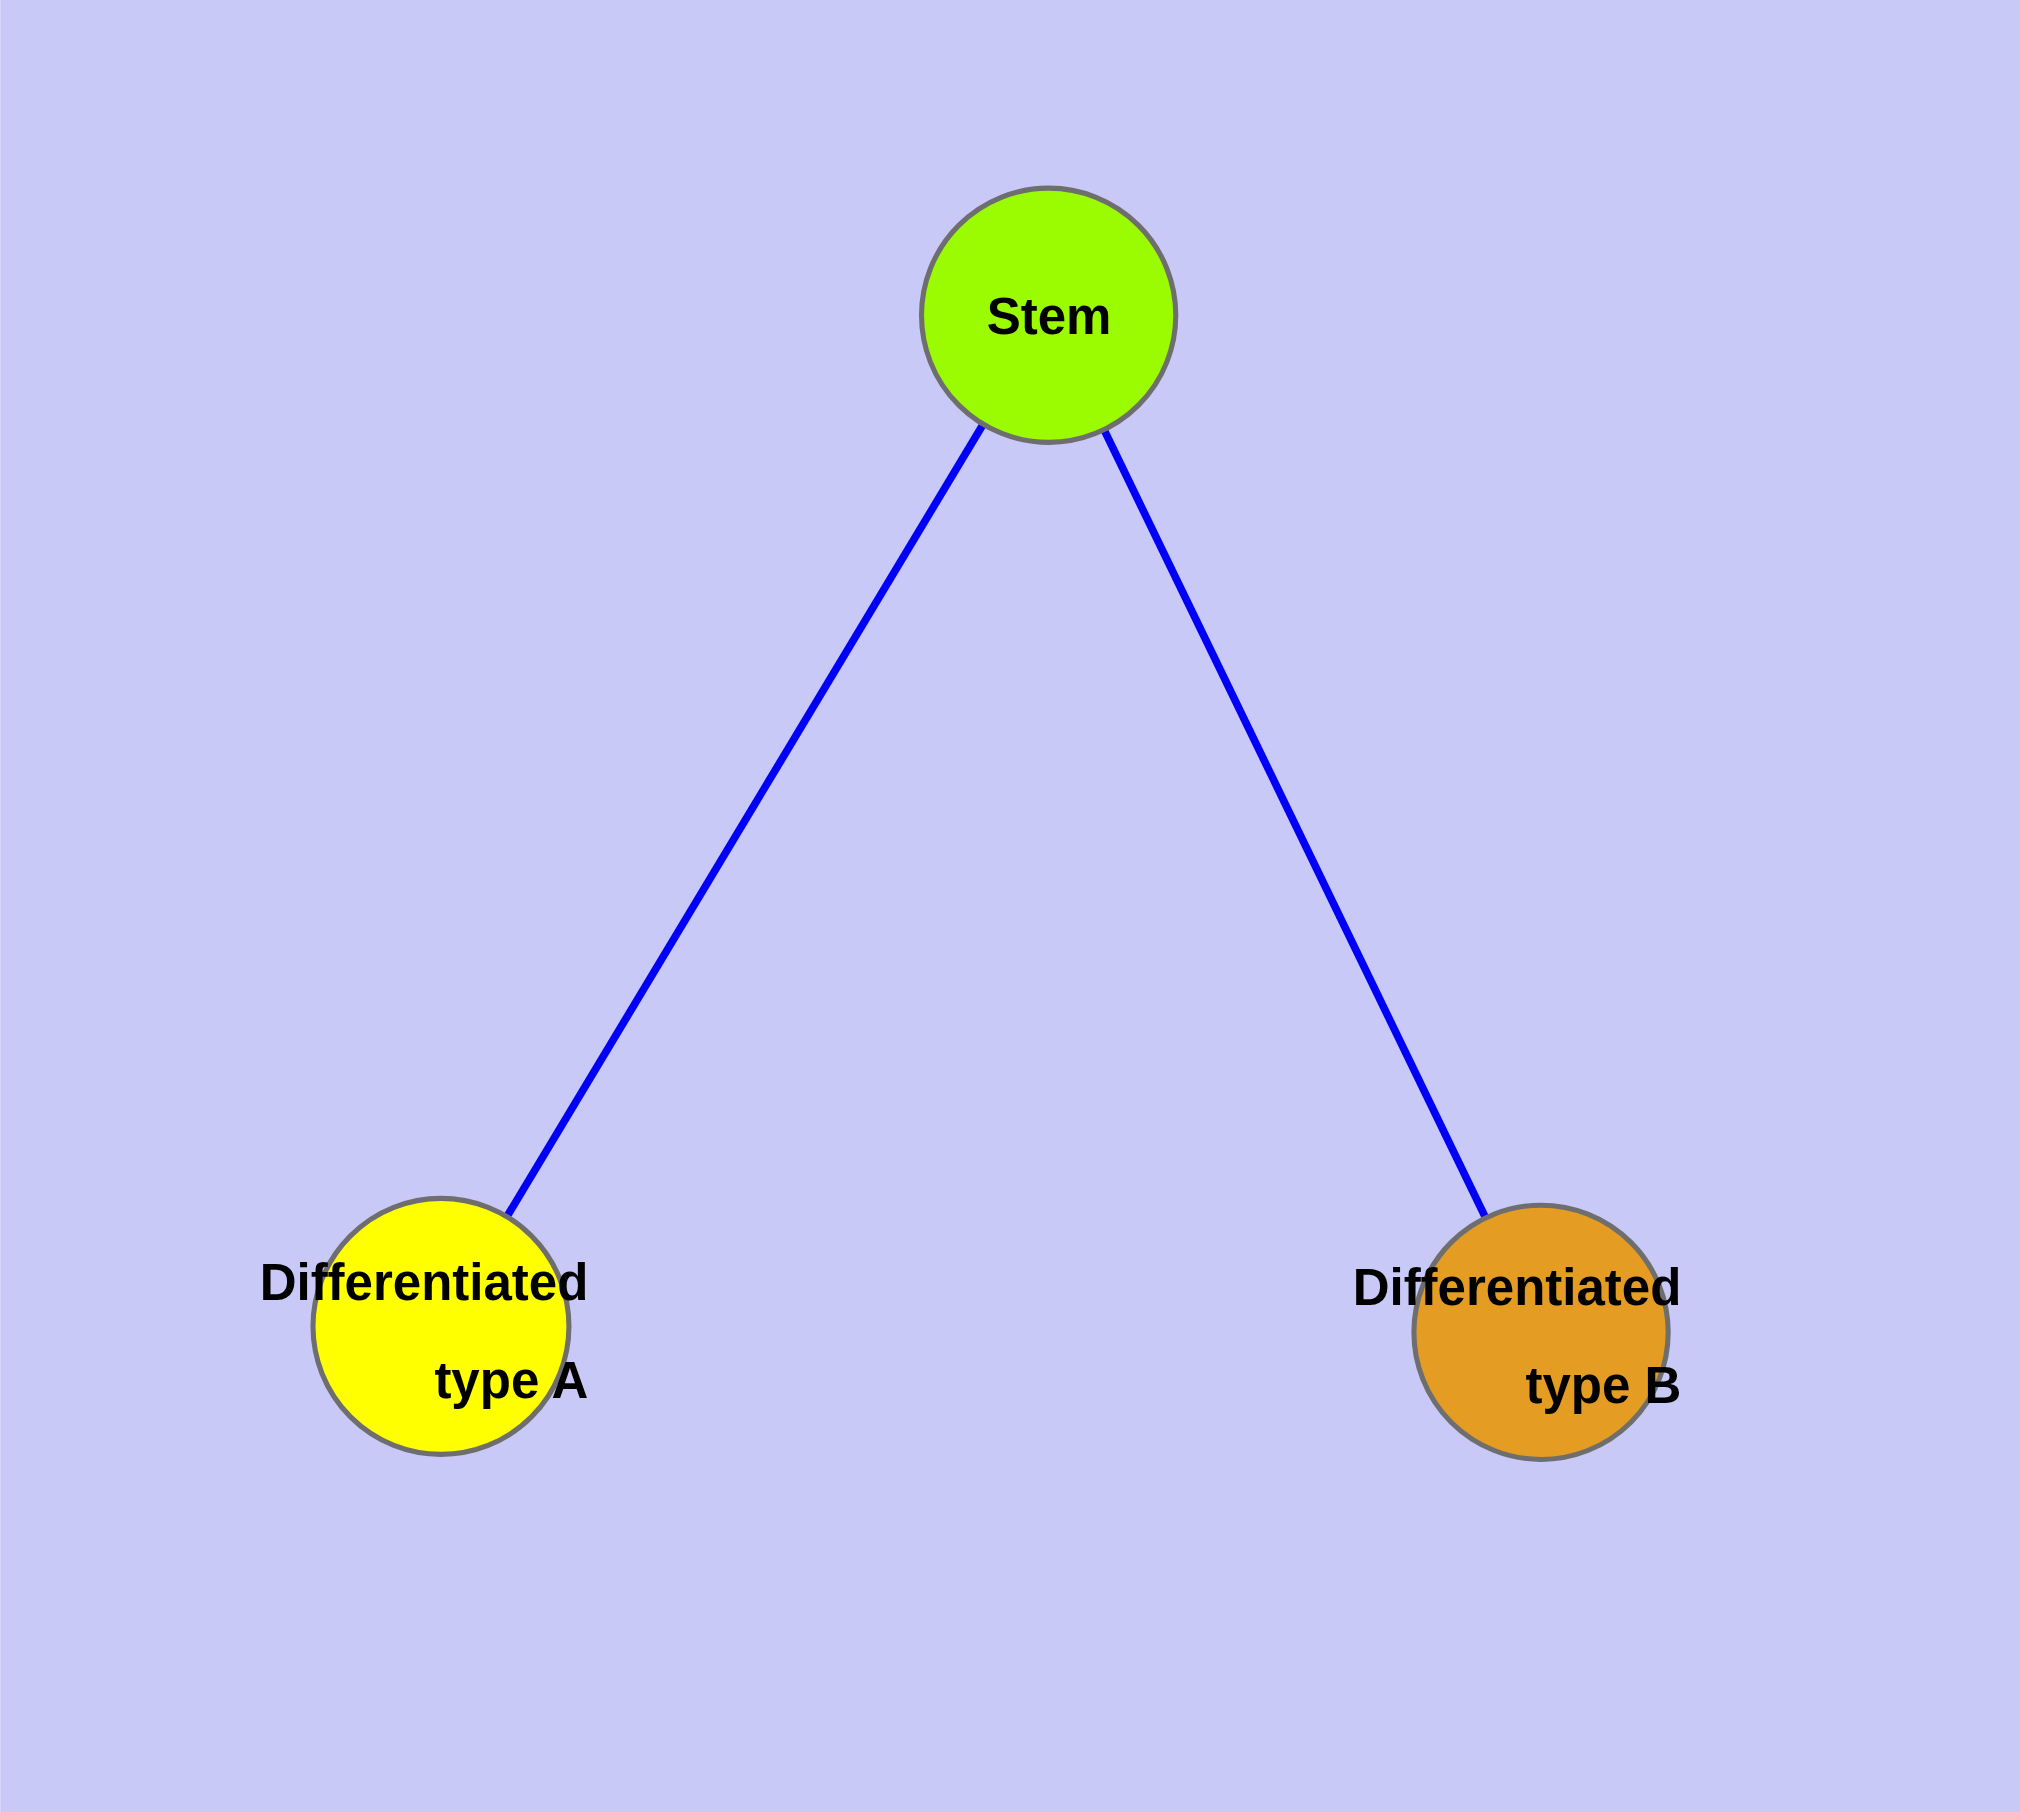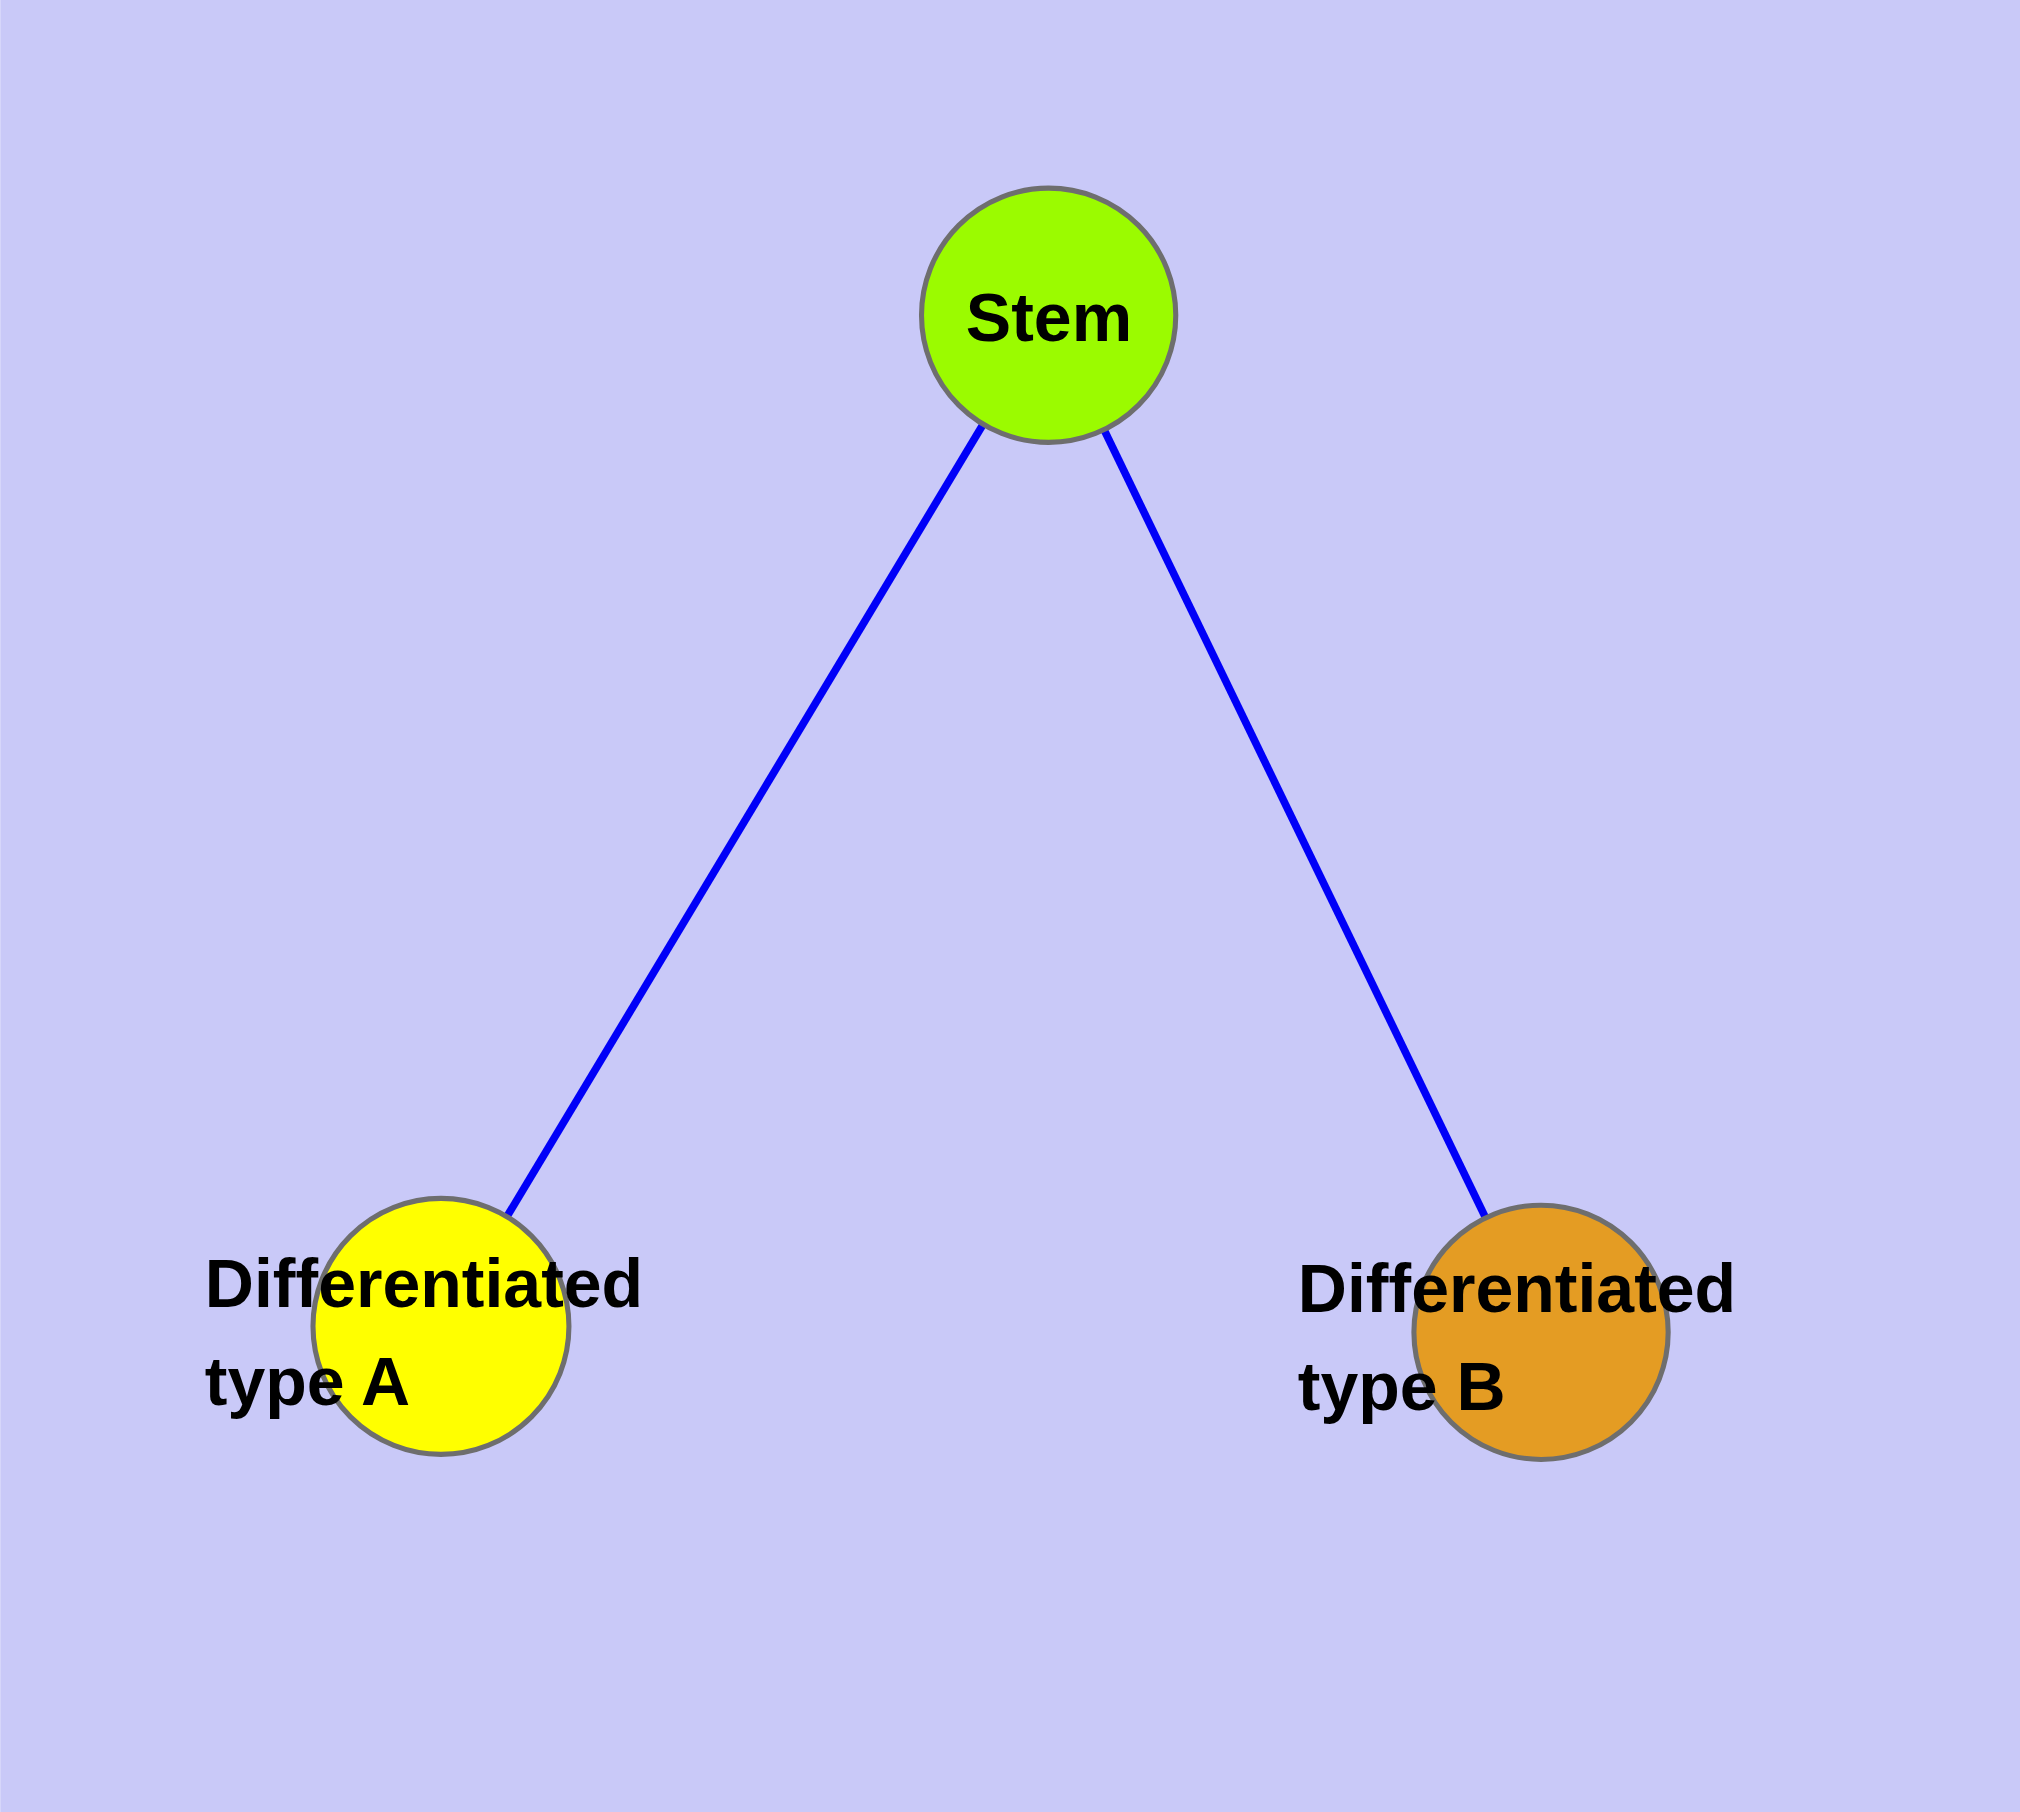--- a/index.html
+++ b/index.html
@@ -27,23 +27,23 @@
     stroke-linecap: butt;
     fill: none;
   }
   .node-circle {
     stroke-width: 6;
   }
   .node-label {
     position: absolute;
     transform: translate(-50%, -50%);
     font-weight: bold;
-    font-size: 68px;
+    font-size: 51px;
     line-height: 98px;
-    text-align: left;
+    text-align: right;
     white-space: pre-line;
     letter-spacing: 0;
     color: #000000;
   }
   .label-stem   { left: 1049px; top: 317px; }
   .label-type-a { left: 424px;  top: 1332px; }
   .label-type-b { left: 1517px; top: 1337px; }
 </style>
 </head>
 <body>

